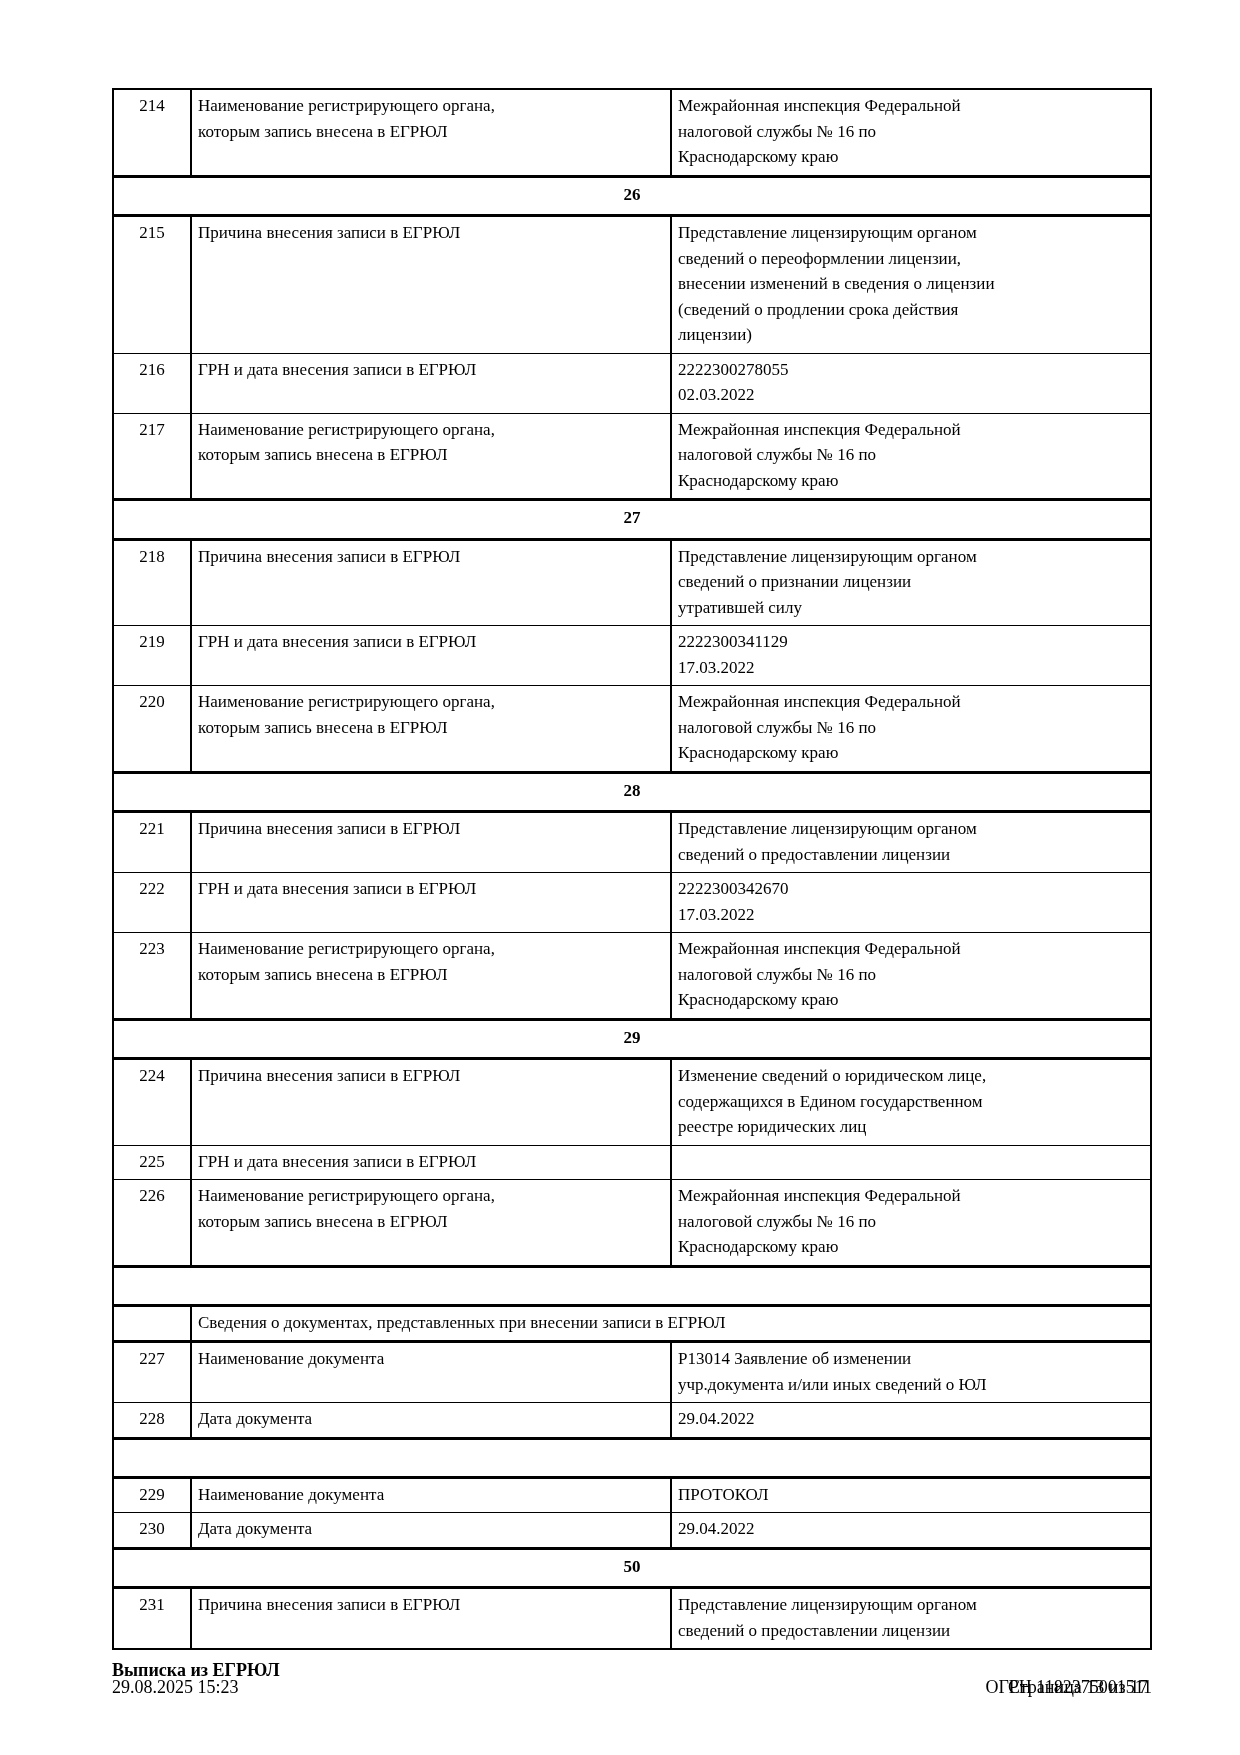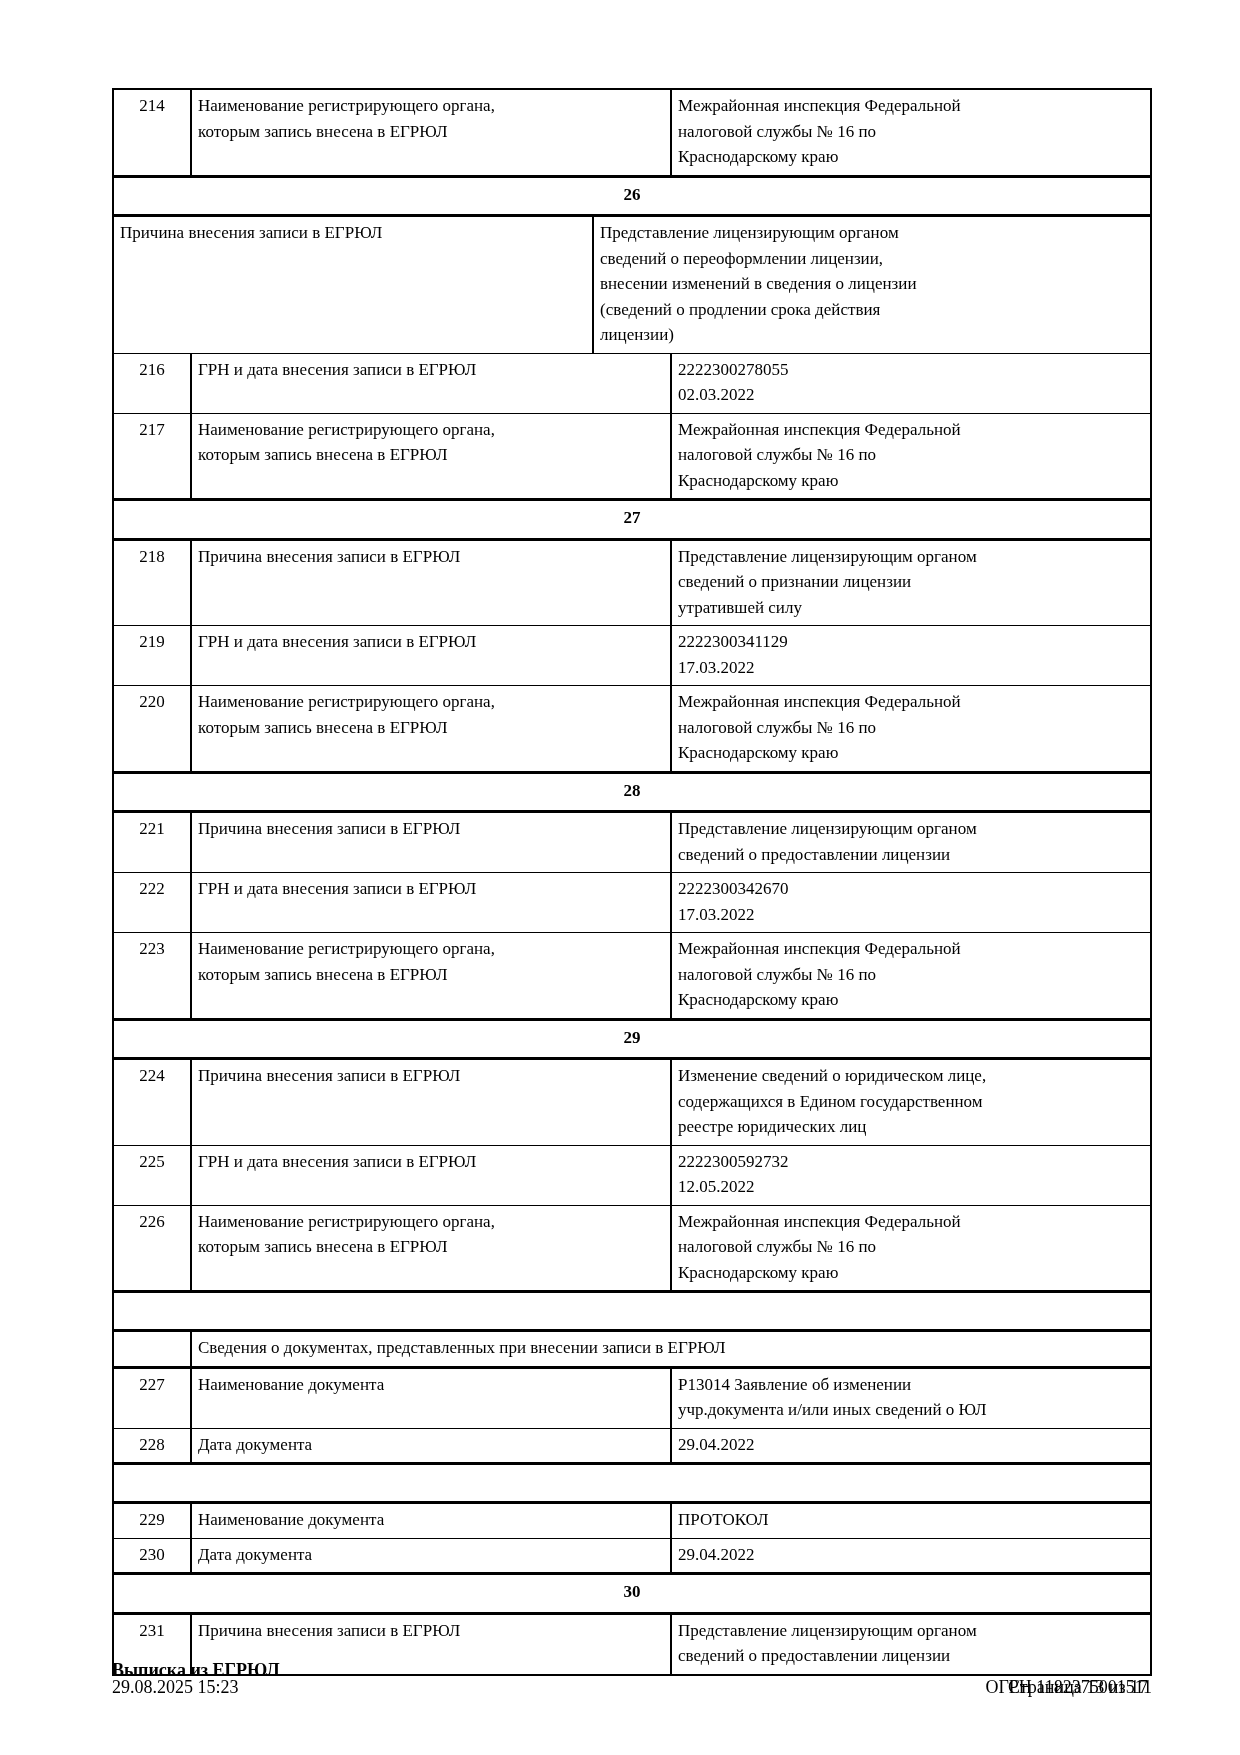--- a/index.html
+++ b/index.html
@@ -109,20 +109,21 @@
       <div class="row">
         <div class="c1">214</div>
         <div class="c2">Наименование регистрирующего органа,
 которым запись внесена в ЕГРЮЛ</div>
         <div class="c3">Межрайонная инспекция Федеральной
 налоговой службы № 16 по
 Краснодарскому краю</div>
       </div>
       <div class="row heavy section">26</div>
       <div class="row heavy">
+        <div class="c1">215</div>
         <div class="c2">Причина внесения записи в ЕГРЮЛ</div>
         <div class="c3">Представление лицензирующим органом
 сведений о переоформлении лицензии,
 внесении изменений в сведения о лицензии
 (сведений о продлении срока действия
 лицензии)</div>
       </div>
       <div class="row">
         <div class="c1">216</div>
         <div class="c2">ГРН и дата внесения записи в ЕГРЮЛ</div>
@@ -184,22 +185,20 @@
       <div class="row heavy">
         <div class="c1">224</div>
         <div class="c2">Причина внесения записи в ЕГРЮЛ</div>
         <div class="c3">Изменение сведений о юридическом лице,
 содержащихся в Едином государственном
 реестре юридических лиц</div>
       </div>
       <div class="row">
         <div class="c1">225</div>
         <div class="c2">ГРН и дата внесения записи в ЕГРЮЛ</div>
-        <div class="c3">2222300592732
-12.05.2022</div>
       </div>
       <div class="row">
         <div class="c1">226</div>
         <div class="c2">Наименование регистрирующего органа,
 которым запись внесена в ЕГРЮЛ</div>
         <div class="c3">Межрайонная инспекция Федеральной
 налоговой службы № 16 по
 Краснодарскому краю</div>
       </div>
       <div class="row heavy spacer"></div>
@@ -222,21 +221,21 @@
       <div class="row heavy">
         <div class="c1">229</div>
         <div class="c2">Наименование документа</div>
         <div class="c3">ПРОТОКОЛ</div>
       </div>
       <div class="row">
         <div class="c1">230</div>
         <div class="c2">Дата документа</div>
         <div class="c3">29.04.2022</div>
       </div>
-      <div class="row heavy section">30</div>
+      <div class="row heavy section">50</div>
       <div class="row heavy">
         <div class="c1">231</div>
         <div class="c2">Причина внесения записи в ЕГРЮЛ</div>
         <div class="c3">Представление лицензирующим органом
 сведений о предоставлении лицензии</div>
       </div>
     </div>
 
   <div class="footer">
     <div class="footer-title">Выписка из ЕГРЮЛ</div>

